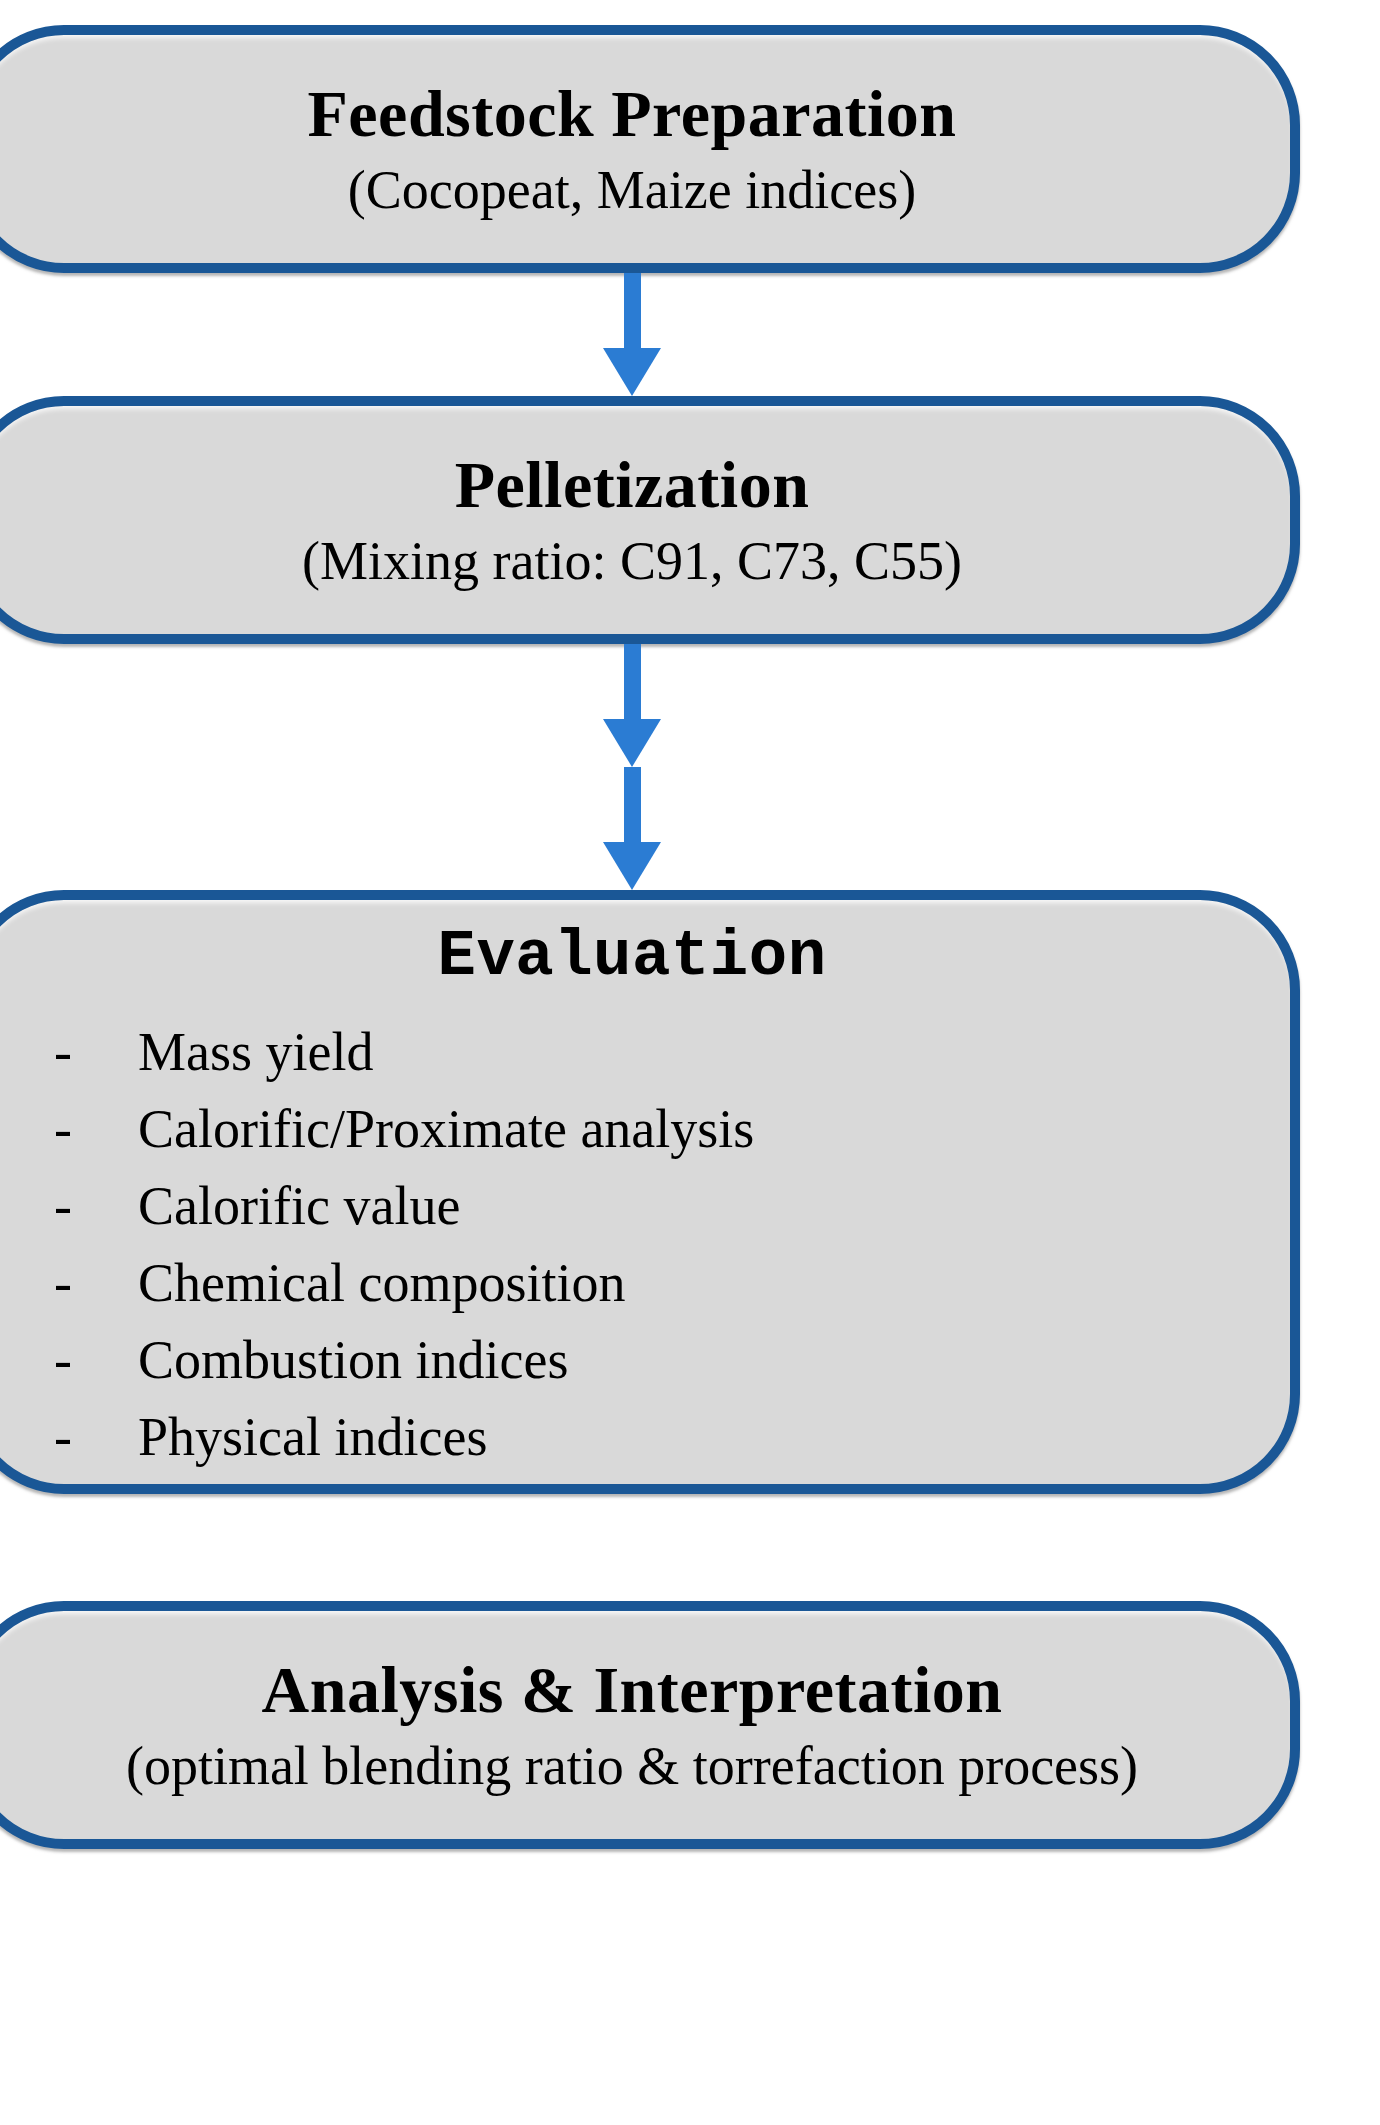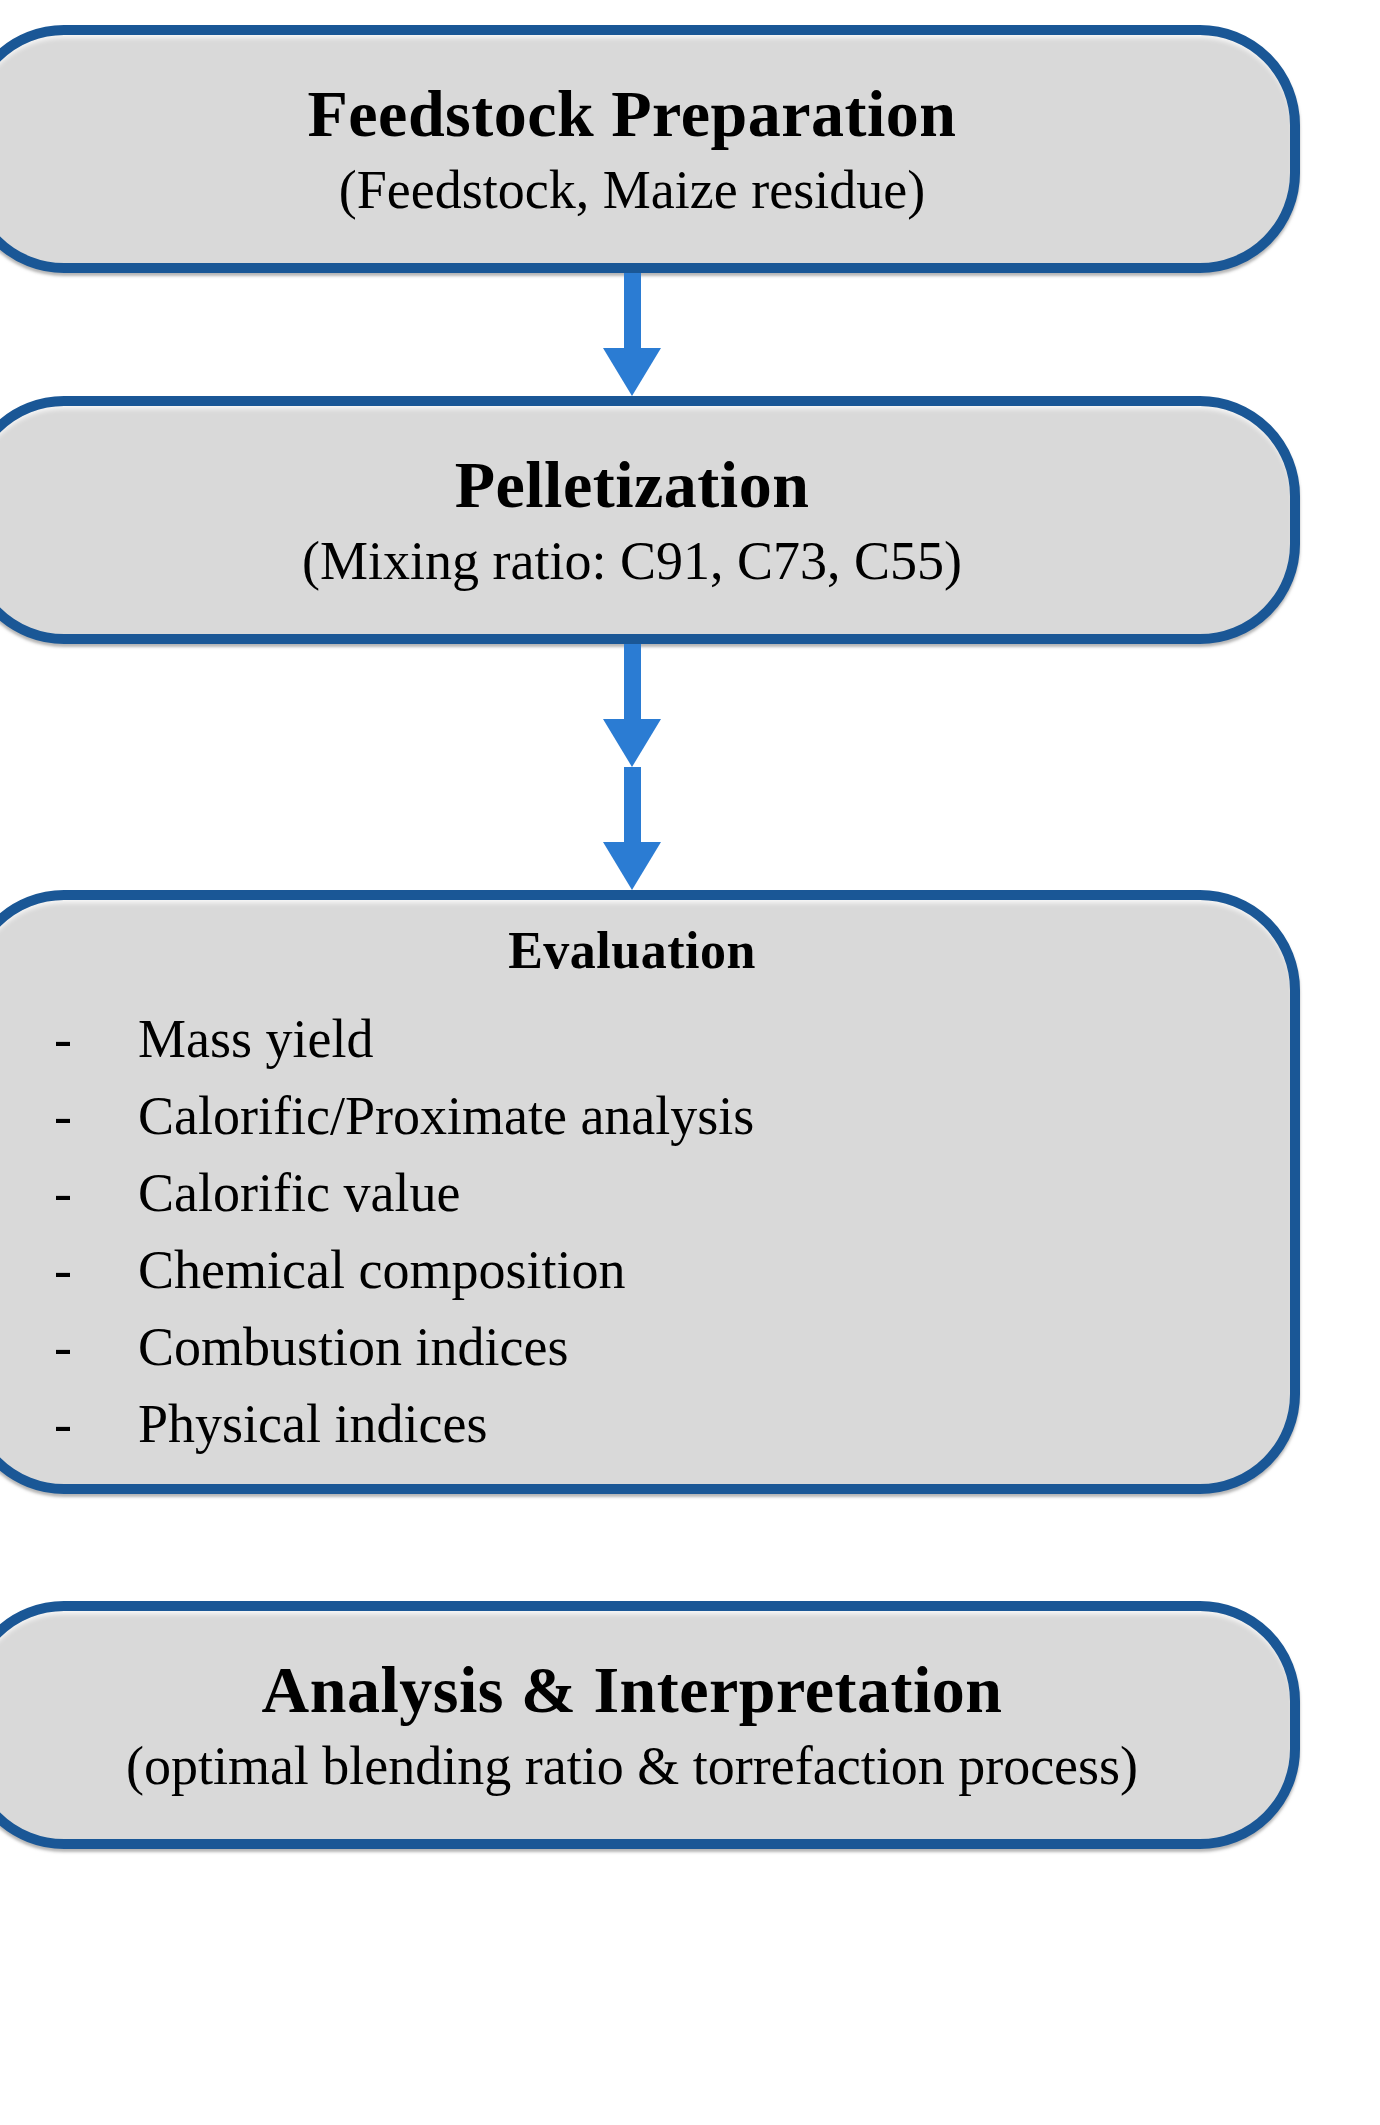--- a/index.html
+++ b/index.html
@@ -47,21 +47,21 @@
     font-weight: bold;
     line-height: 1.1;
     letter-spacing: 0.5px;
   }
   .node-subtitle {
     font-size: 54px;
     line-height: 1.1;
     margin-top: 10px;
     white-space: nowrap;
   }
-  .eval .node-title { font-size: 52px; }
+  .eval .node-title { font-size: 64px; font-family: Liberation Mono, monospace; }
   .eval-list {
     list-style: none;
     align-self: flex-start;
     margin-top: 22px;
     padding-left: 80px;
     text-align: left;
   }
   .eval-list li {
     font-size: 54px;
     line-height: 77px;
@@ -91,21 +91,21 @@
   }
   .spacer { height: 107px; }
 </style>
 </head>
 <body>
 
 <div class="flowchart">
 
   <section class="node small">
     <div class="node-title">Feedstock Preparation</div>
-    <div class="node-subtitle">(Feedstock, Maize residue)</div>
+    <div class="node-subtitle">(Cocopeat, Maize indices)</div>
   </section>
 
   <div class="arrow">
     <span class="shaft"></span>
     <span class="head"></span>
   </div>
 
   <section class="node small">
     <div class="node-title">Pelletization</div>
     <div class="node-subtitle">(Mixing ratio: C91, C73, C55)</div>

